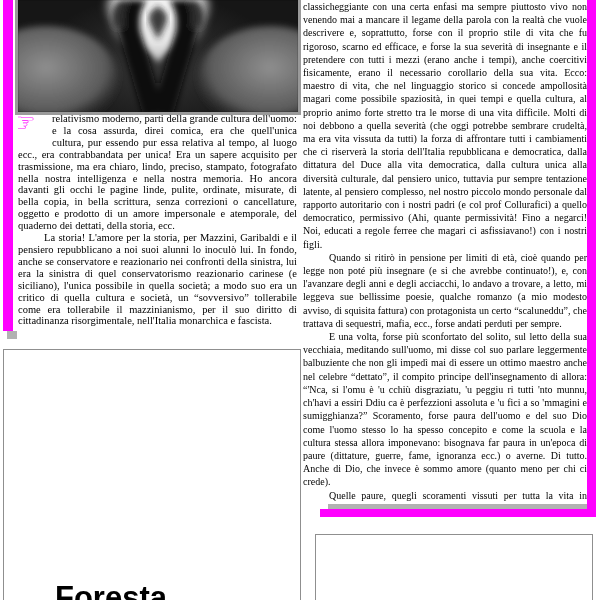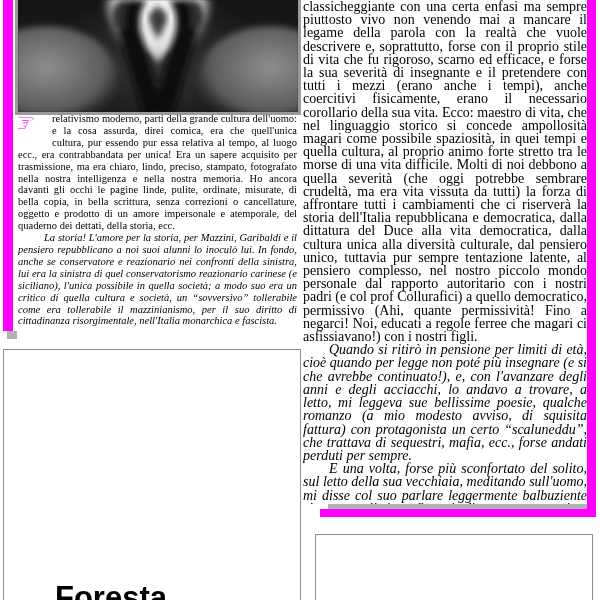--- a/index.html
+++ b/index.html
@@ -24,24 +24,24 @@
     font-family:"DejaVu Sans",sans-serif;font-size:25px;line-height:22px;
     color:#ff00ff;display:block;margin-left:-5px;margin-top:-1px;
   }
   
   .leftcol{
     position:absolute;left:18px;top:113px;width:279px;height:238px;overflow:hidden;
     font-size:10.5px;line-height:11.9px;text-align:justify;
   }
   .rightcol{
     position:absolute;left:303px;top:0px;width:284px;height:504px;overflow:hidden;
-    font-size:14px;line-height:13.2px;text-align:justify;
+    font-size:10px;line-height:13.2px;text-align:justify;
   }
   .leftcol p,.rightcol p{margin:0;padding:0;}
-  .indent{text-indent:26px;font-style:italic;}
+  .indent{text-indent:26px;}
   
   .right-bar{position:absolute;left:587px;top:0;width:9px;height:517px;background:#ff00ff;}
   .bottom-bar{position:absolute;left:320px;top:509px;width:276px;height:8px;background:#ff00ff;}
   .bottom-bar-shadow{position:absolute;left:328px;top:504px;width:259px;height:5px;background:#b2b2b2;}
   
   .box-left{
     position:absolute;left:3px;top:349px;width:296px;height:251px;
     border:1px solid #8f8f8f;background:#fff;
   }
   .box-right{

